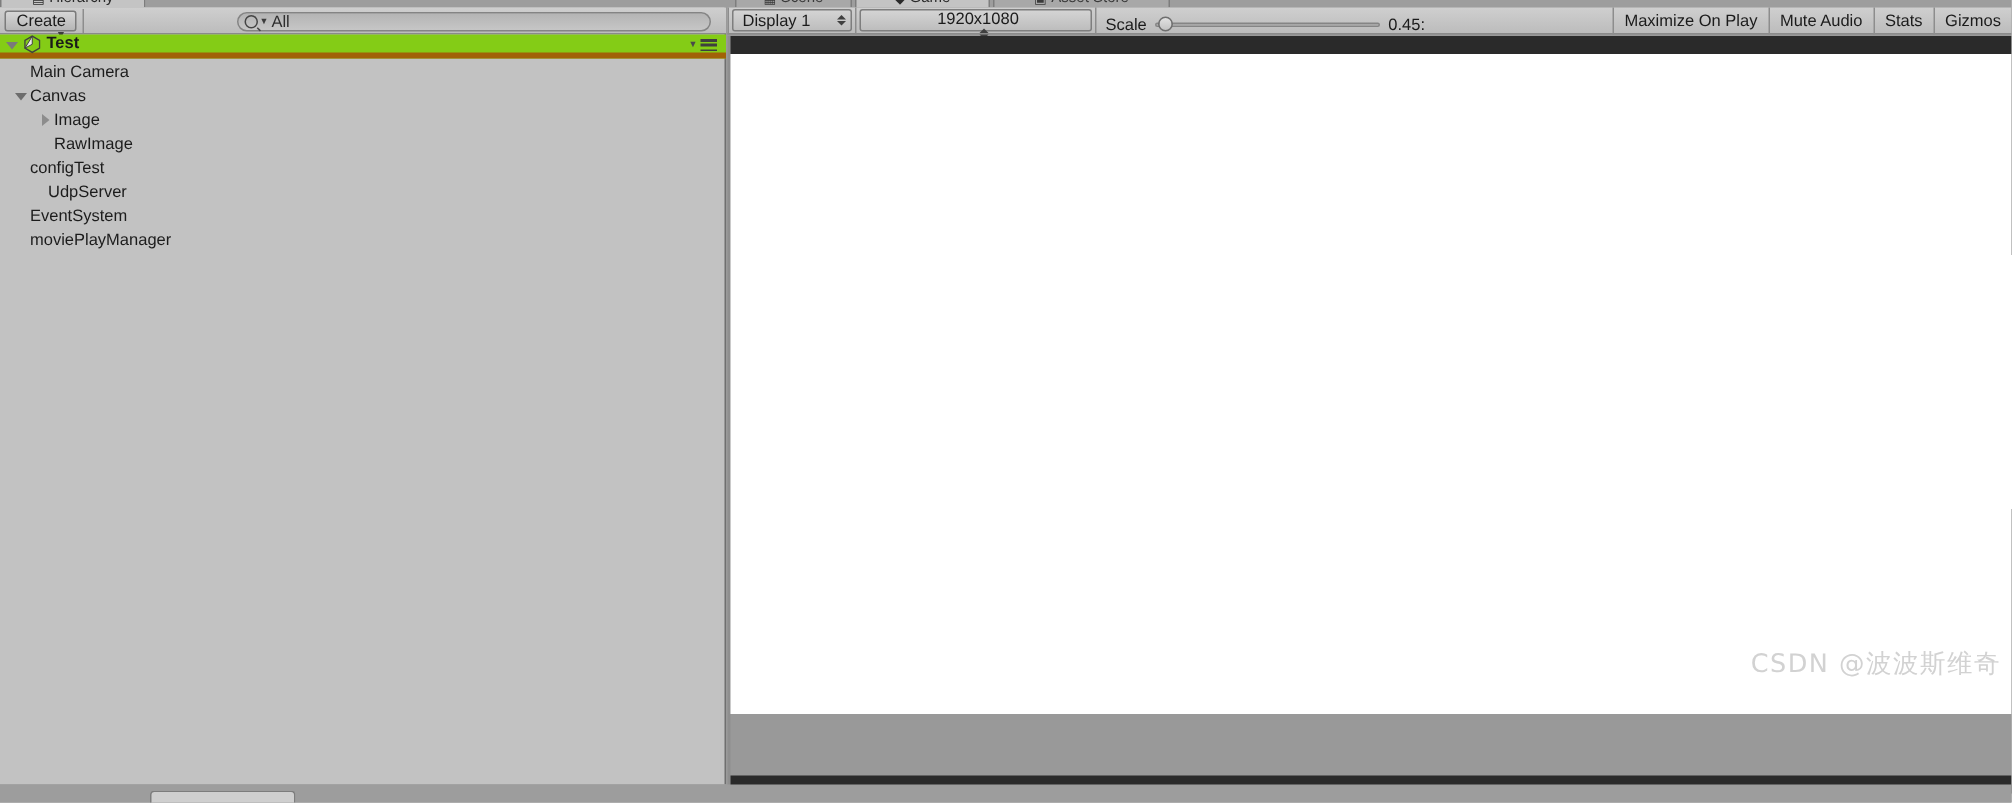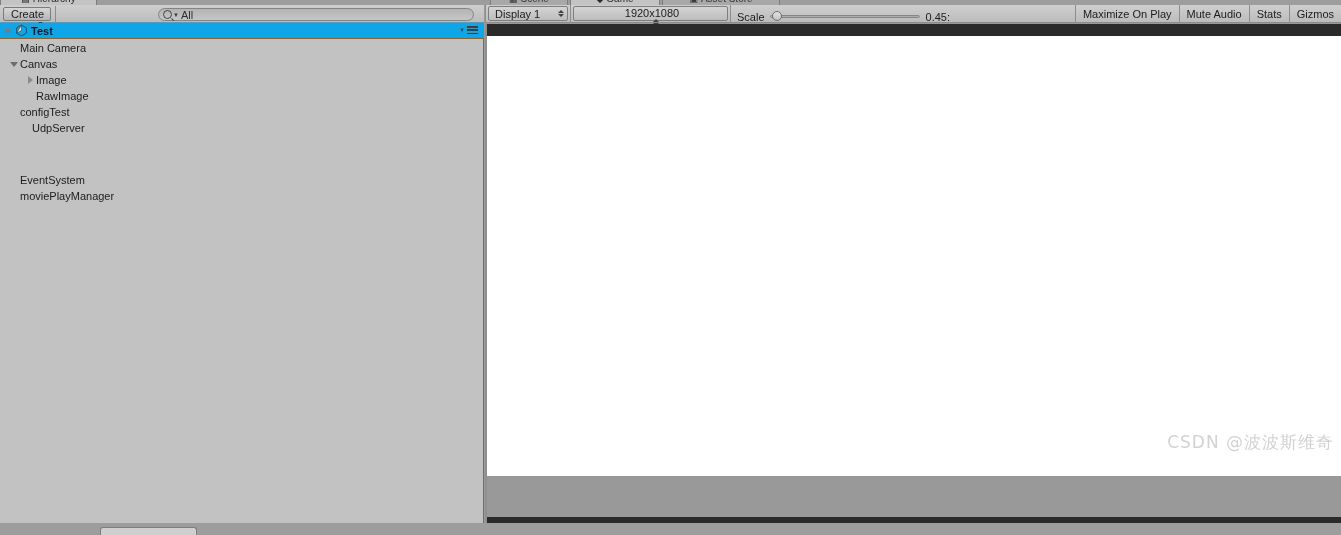--- a/index.html
+++ b/index.html
@@ -96,22 +96,22 @@
     width: 3px; height: 1.2px; background: #444; transform: rotate(45deg);
   }
   #search-field .scaret {
     font-size: 6px; color: #3c3c3c; margin: 0 2px 0 1px;
   }
   #search-field .sval { font-size: 11px; color: #2e2e2e; }
 
   
   #scene-row {
     position: absolute; left: 0; top: 18px; width: 484px; height: 16px;
-    background: #0ea5e9;
-    border-bottom: 1px solid #a16207;
+    background: #84cc16;
+    border-bottom: 4px solid #a16207;
     display: flex; align-items: center;
     box-sizing: border-box;
   }
   .tri {
     width: 0; height: 0; flex: none;
   }
   .tri-down {
     border-left: 4.5px solid transparent;
     border-right: 4.5px solid transparent;
     border-top: 5px solid #6d6d6d;
@@ -354,21 +354,21 @@
         <span class="lbl">RawImage</span>
       </div>
       <div class="tnode" style="padding-left: 8px;">
         <span class="tw"></span>
         <span class="lbl">configTest</span>
       </div>
       <div class="tnode" style="padding-left: 20px;">
         <span class="tw"></span>
         <span class="lbl">UdpServer</span>
       </div>
-      <div class="tnode" style="padding-left: 8px; margin-top: 36px;">
+      <div class="tnode" style="padding-left: 8px;">
         <span class="tw"></span>
         <span class="lbl">EventSystem</span>
       </div>
       <div class="tnode" style="padding-left: 8px;">
         <span class="tw"></span>
         <span class="lbl">moviePlayManager</span>
       </div>
     </div>
 
   <div id="panel-gap"></div>

